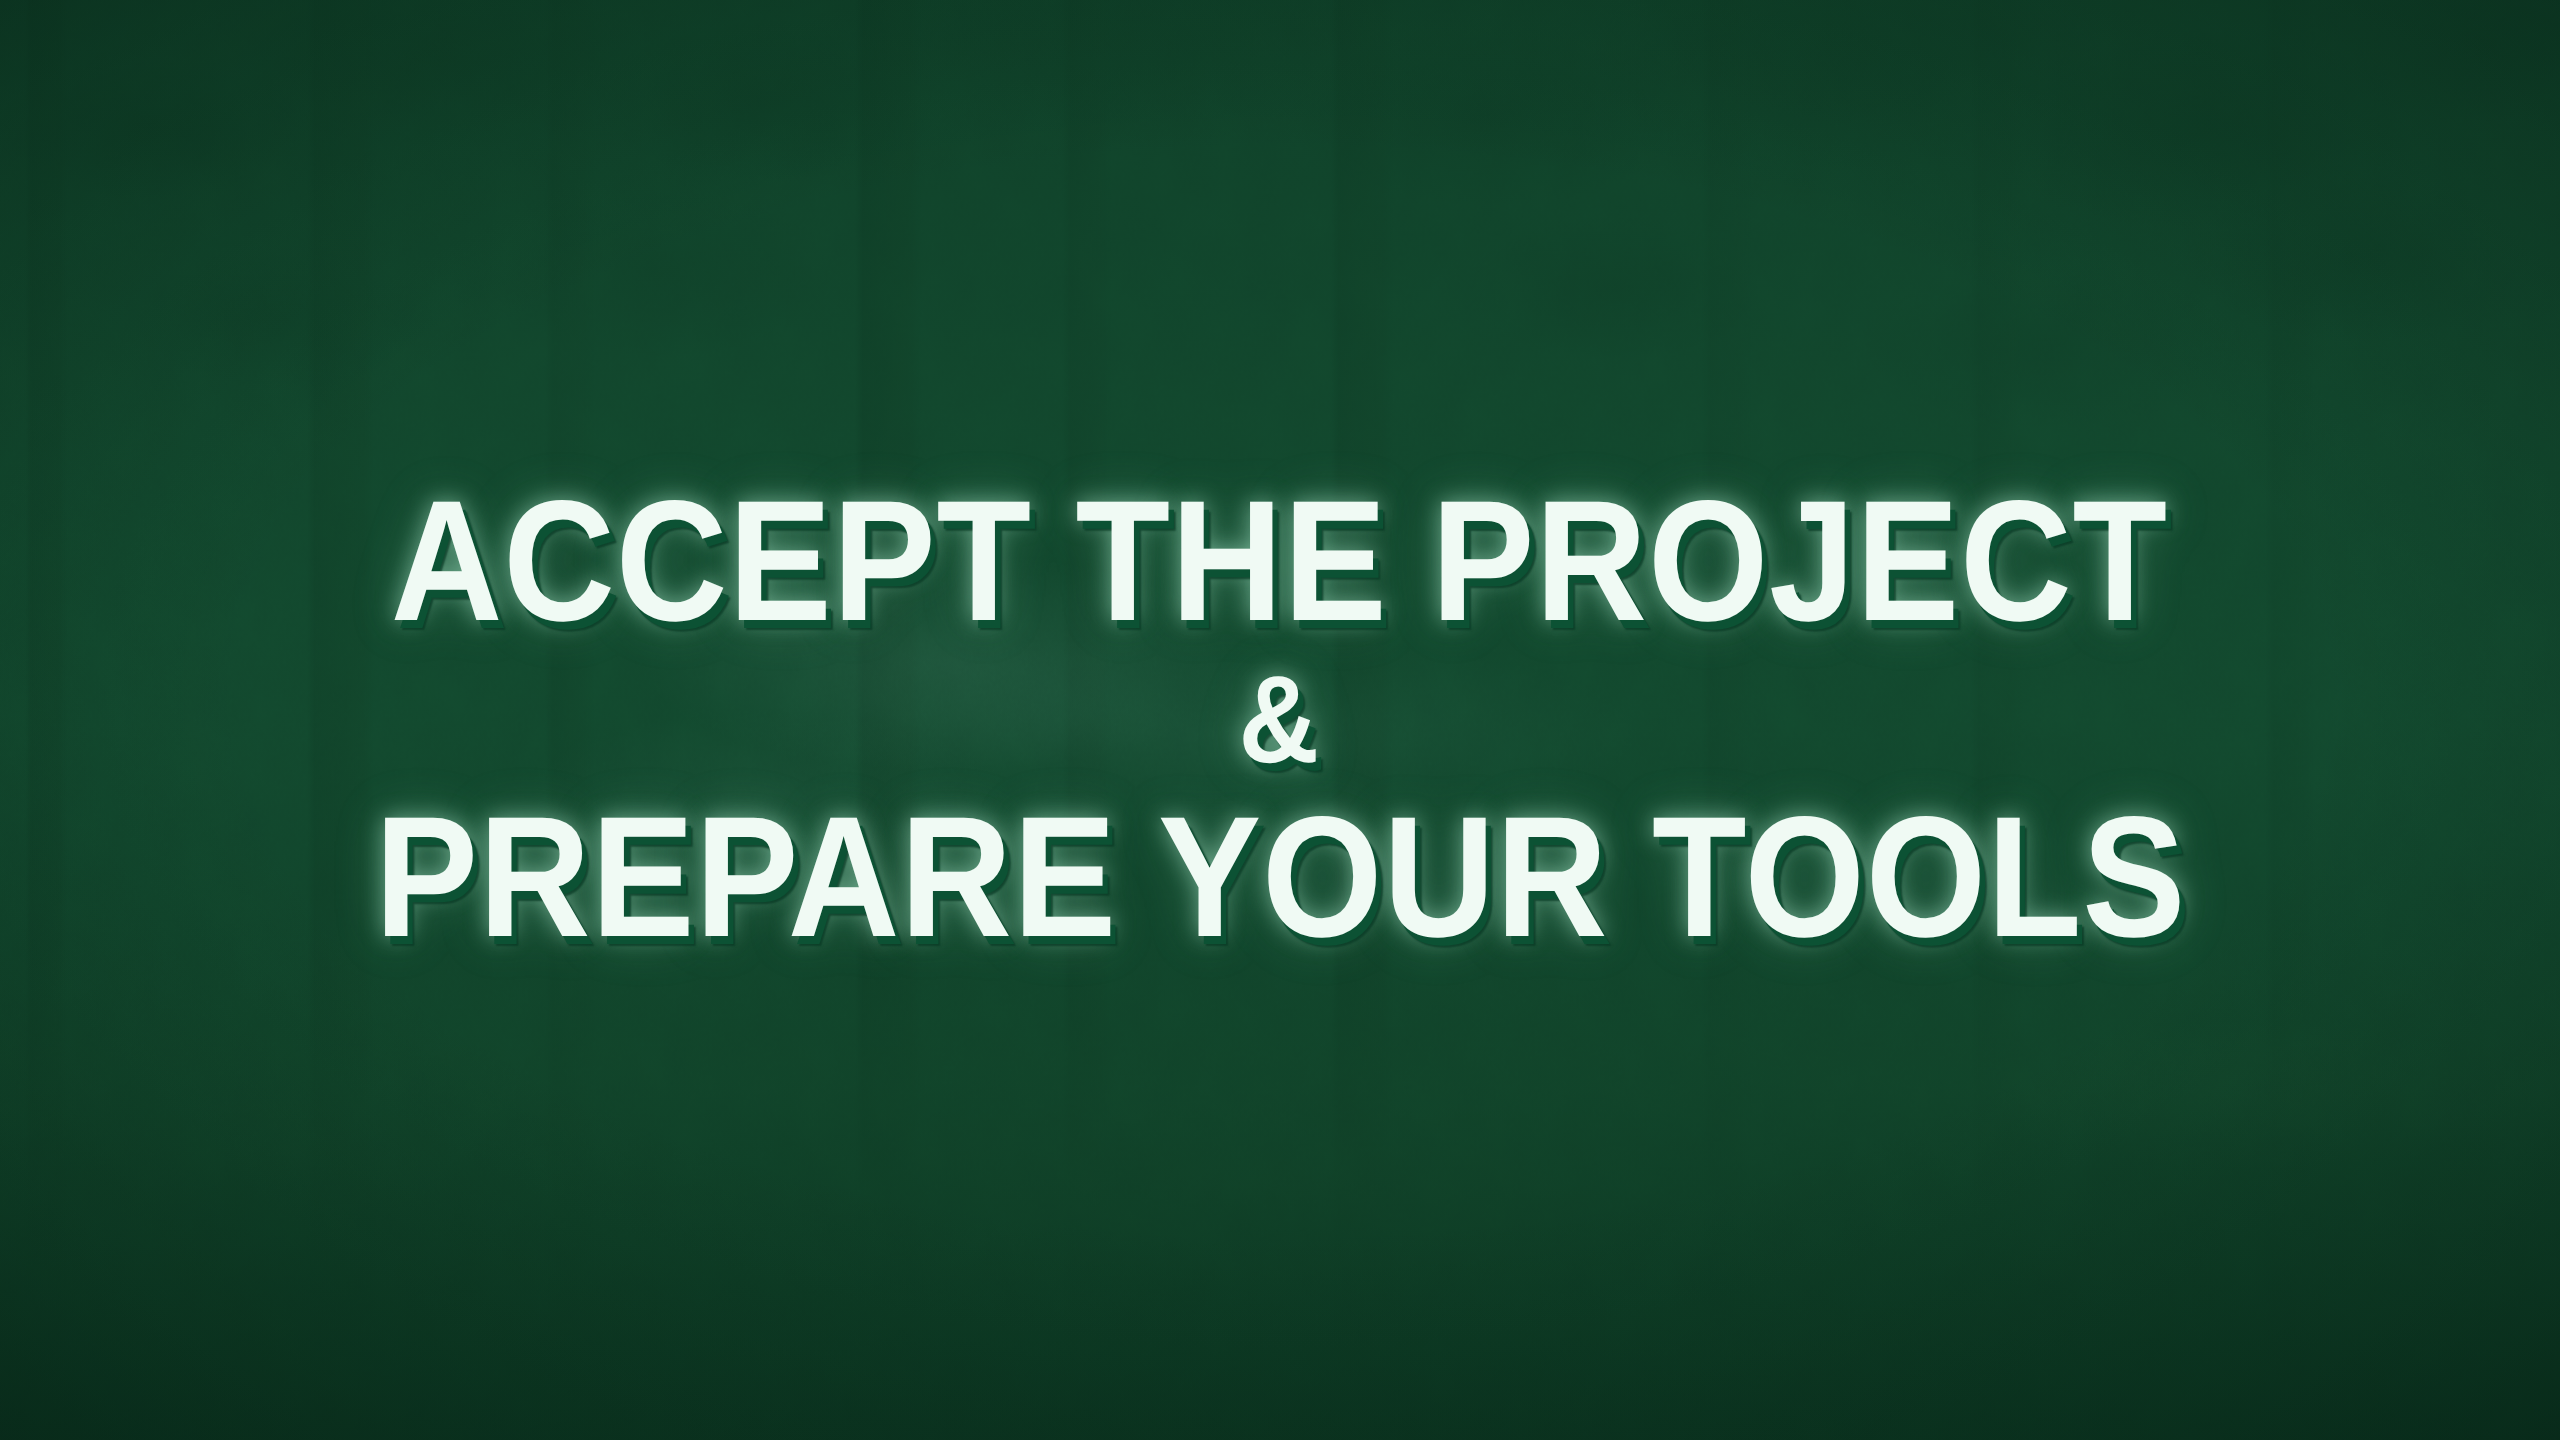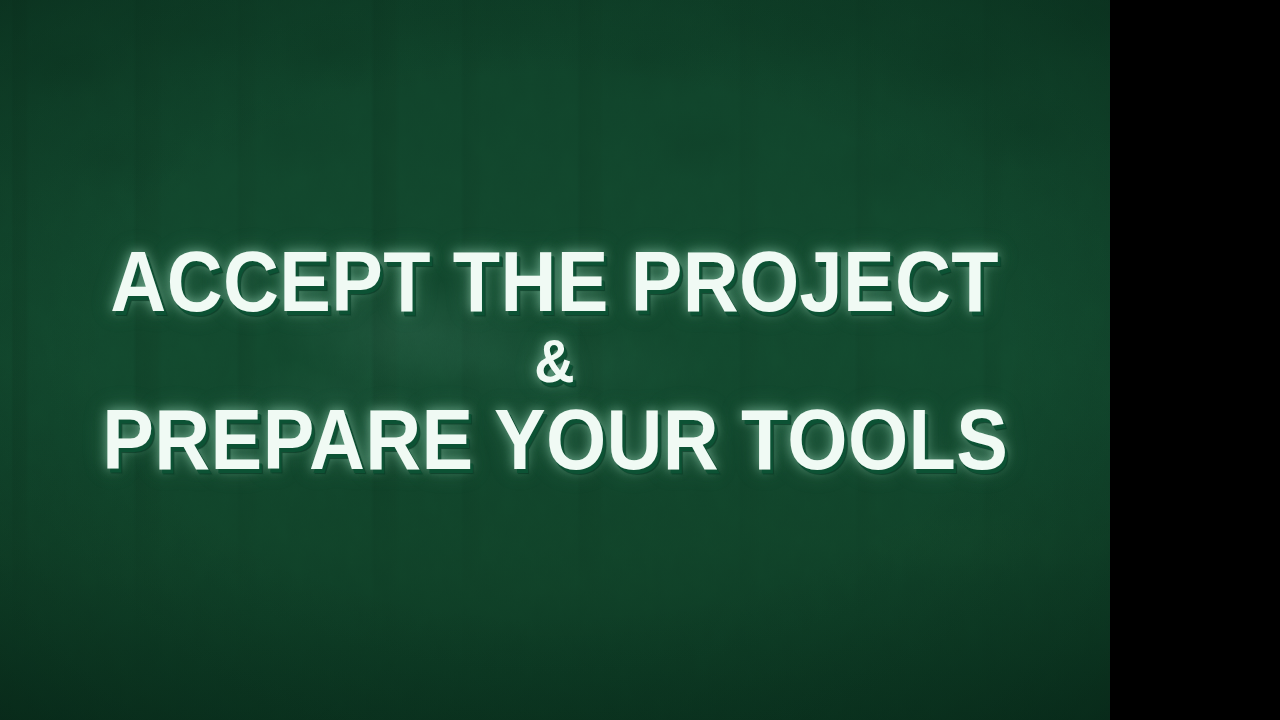--- a/index.html
+++ b/index.html
@@ -3,21 +3,21 @@
 <meta charset="utf-8">
 <title>Accept The Project</title>
 <style>
   html, body {
     margin: 0;
     padding: 0;
     background: #000;
   }
   #stage {
     position: relative;
-    width: 1110px;
+    width: 1280px;
     height: 720px;
     overflow: hidden;
     font-family: "Liberation Sans", "DejaVu Sans", sans-serif;
     background: #123f2a;
   }
 
   
   .bg-layer {
     position: absolute;
     inset: 0;

